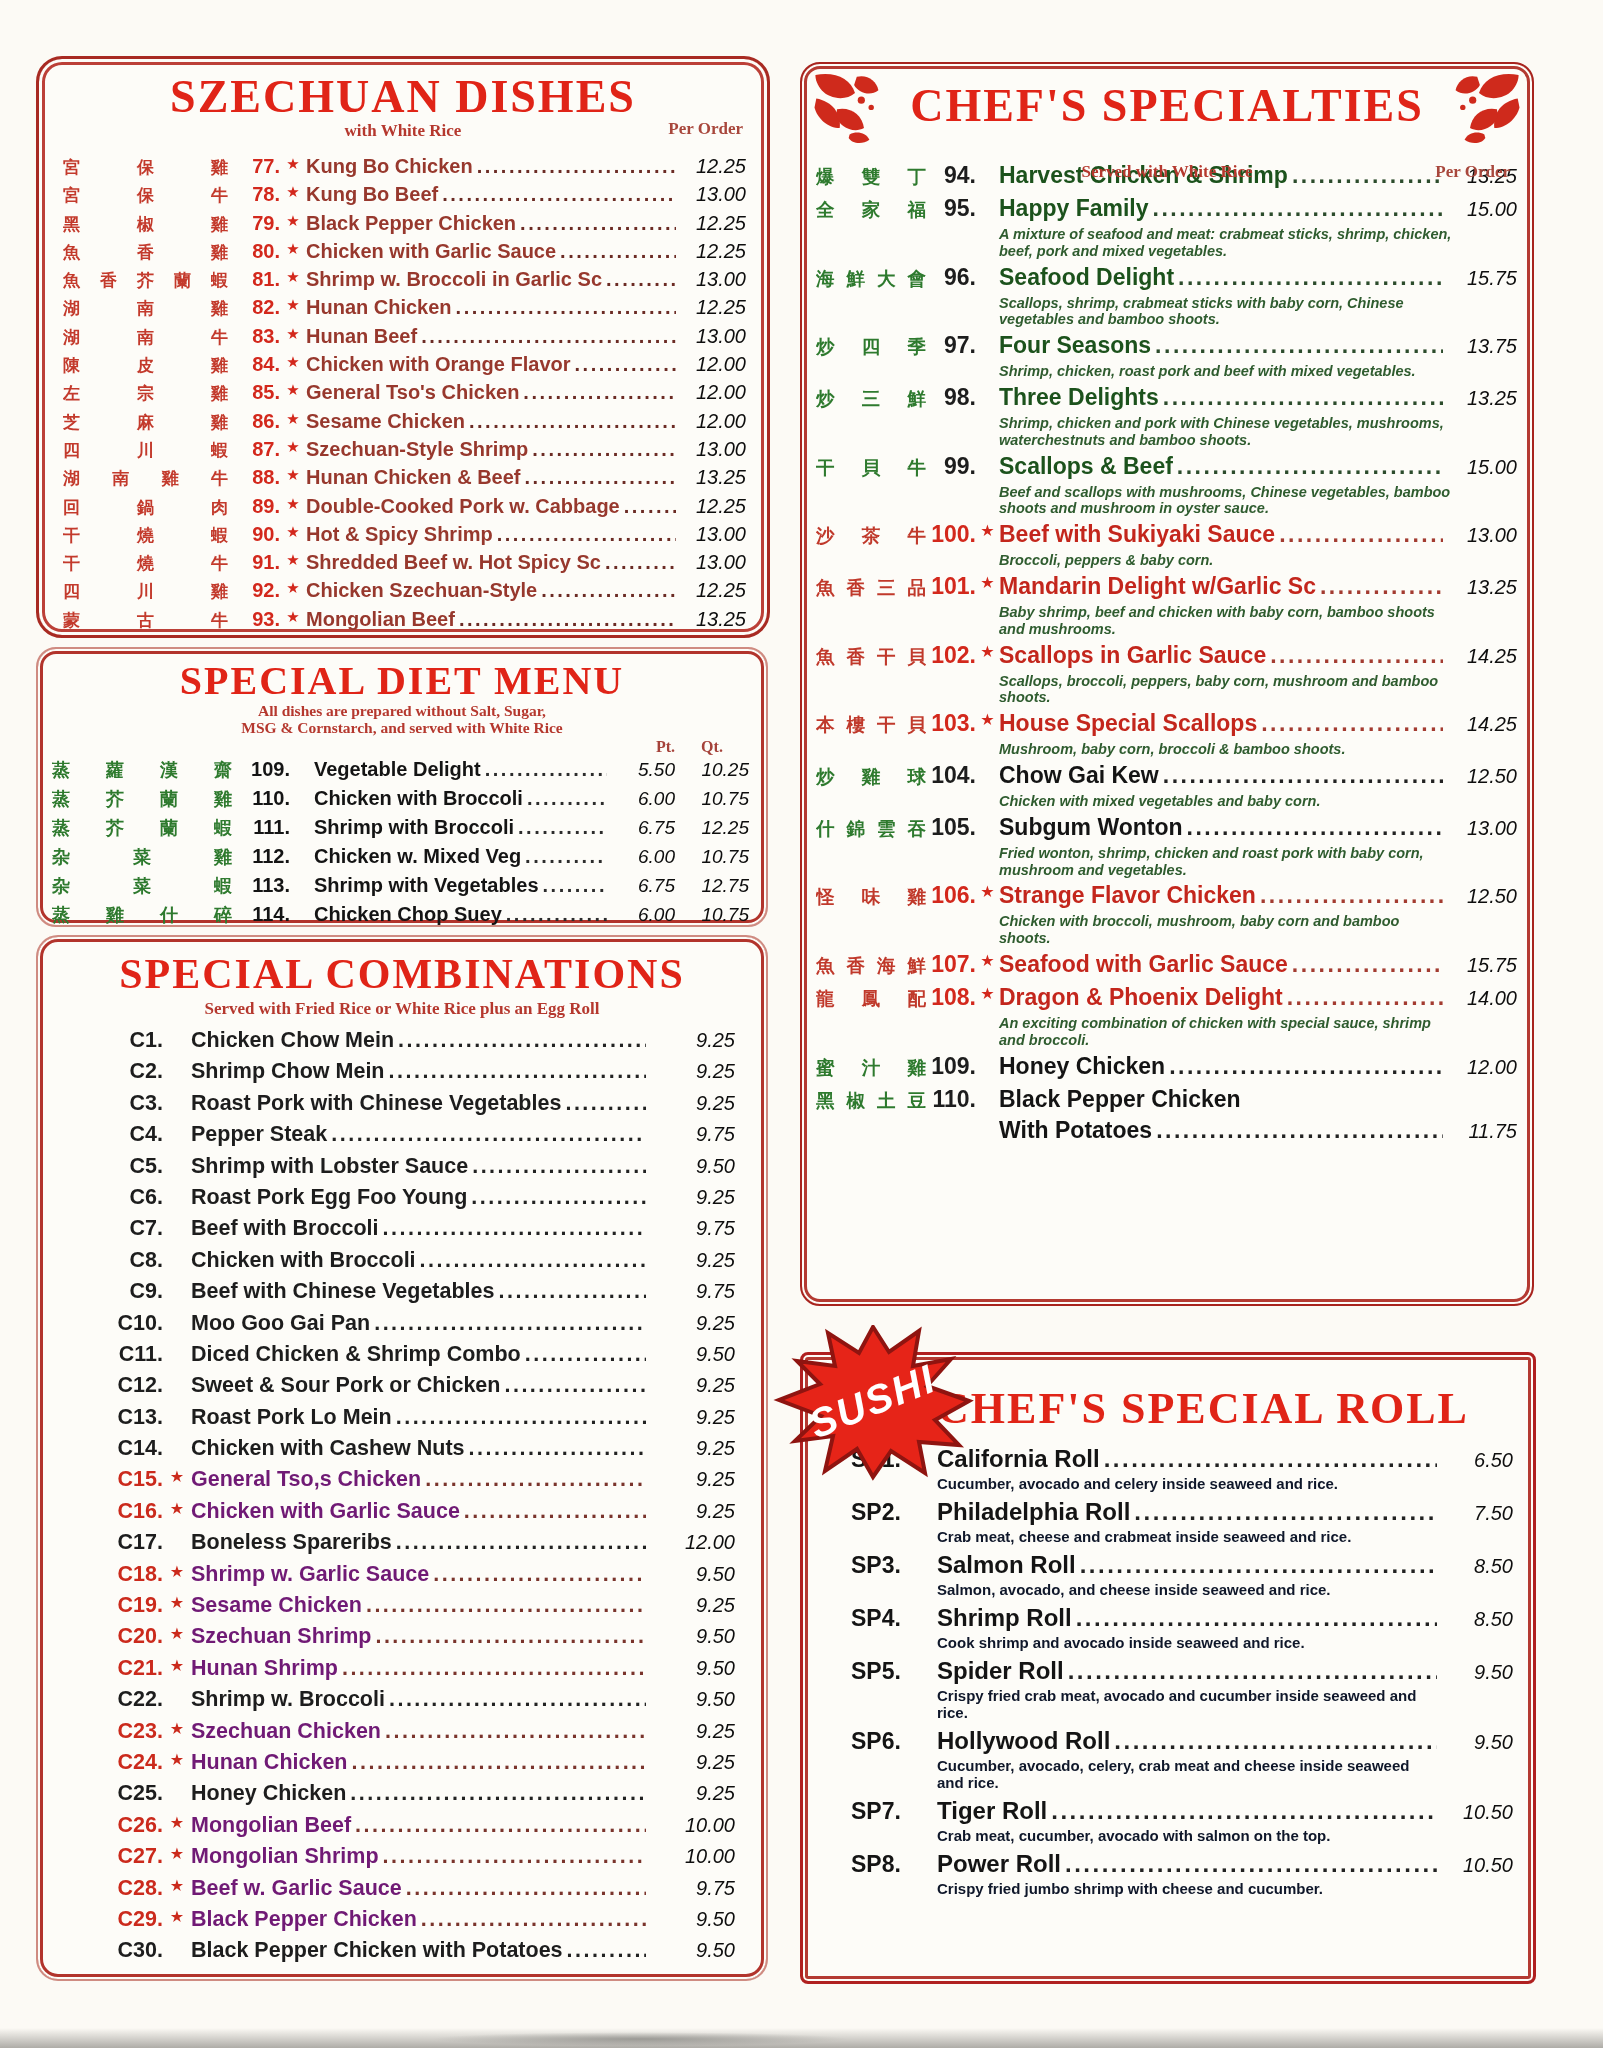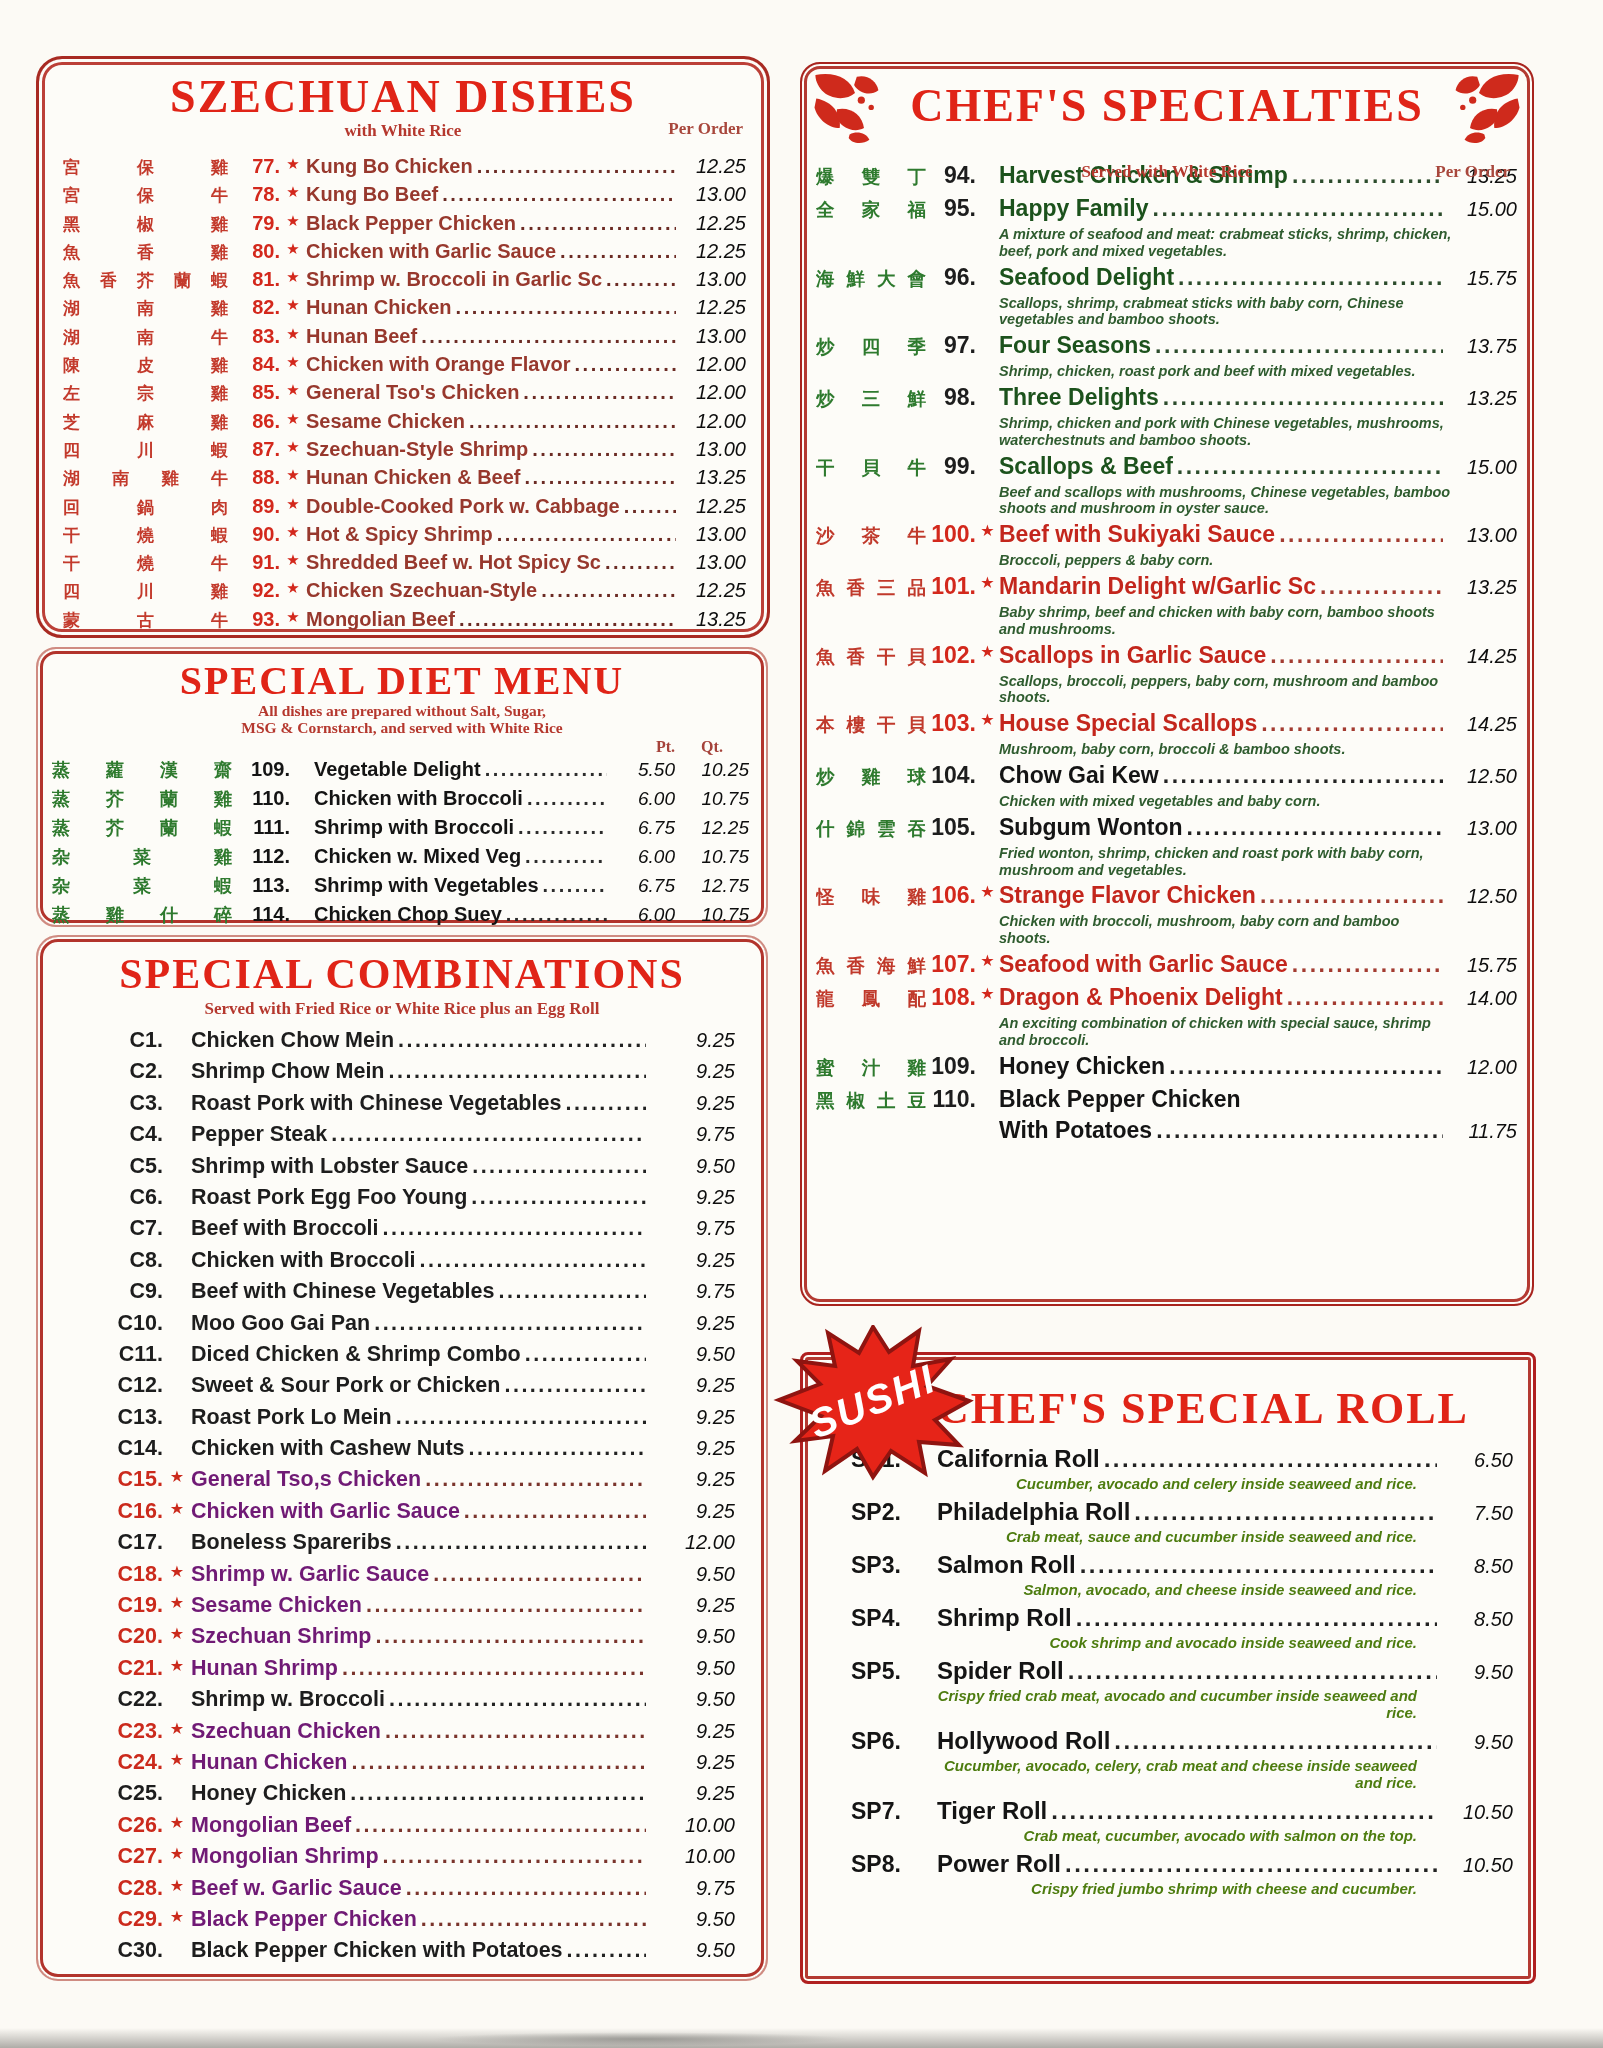--- a/index.html
+++ b/index.html
@@ -107,22 +107,22 @@
              border:3px solid #b02020;box-shadow:inset 0 0 0 2px #fdfcf8,inset 0 0 0 5px #b43a32;}
   #box-sushi .title{font-size:44px;line-height:48px;margin-top:30px;padding-left:70px;}
   #sp-list{margin-top:12px;padding:0 20px 0 48px;}
   .sp-item{margin-bottom:6px;}
   #sp-list .row{height:30px;font-size:24px;}
   #sp-list .numwrap{width:86px;}
   #sp-list .num{width:74px;text-align:left;font-size:23px;color:#141414;}
   #sp-list .nm{color:#141414;}
   #sp-list .leader::after{color:#222;}
   #sp-list .price{width:72px;font-size:20px;}
-  #sp-list .desc{font-style:italic;font-weight:bold;font-size:15px;line-height:17px;
-                 margin-left:86px;width:480px;color:#4d7c0f;text-align:right;}
+  #sp-list .desc{font-weight:bold;font-size:15px;line-height:17px;
+                 margin-left:86px;width:480px;color:#0f172a;}
 
   
   .floral{position:absolute;width:72px;height:82px;}
   #floral-tl{left:8px;top:6px;}
   #floral-tr{right:8px;top:6px;transform:scaleX(-1);}
   #sushi-burst{position:absolute;left:-34px;top:-30px;width:210px;height:158px;}
   #sushi-burst text{font-family:"Liberation Sans",sans-serif;font-weight:bold;font-style:italic;
                     fill:#ffffff;font-size:40px;letter-spacing:2px;}
   .scan-bottom{position:absolute;left:0;right:0;bottom:0;height:20px;
                background:linear-gradient(to top,#aeaca7,rgba(200,199,194,0));}
@@ -1021,21 +1021,21 @@
 
         <div class="sp-item">
           <div class="row">
             <span class="numwrap">
               <span class="num">SP2.</span>
             </span>
             <span class="nm">Philadelphia Roll</span>
             <span class="leader"></span>
             <span class="price">7.50</span>
           </div>
-          <div class="desc">Crab meat, sauce and cucumber inside seaweed and rice.</div>
+          <div class="desc">Crab meat, cheese and crabmeat inside seaweed and rice.</div>
         </div>
 
         <div class="sp-item">
           <div class="row">
             <span class="numwrap">
               <span class="num">SP3.</span>
             </span>
             <span class="nm">Salmon Roll</span>
             <span class="leader"></span>
             <span class="price">8.50</span>

